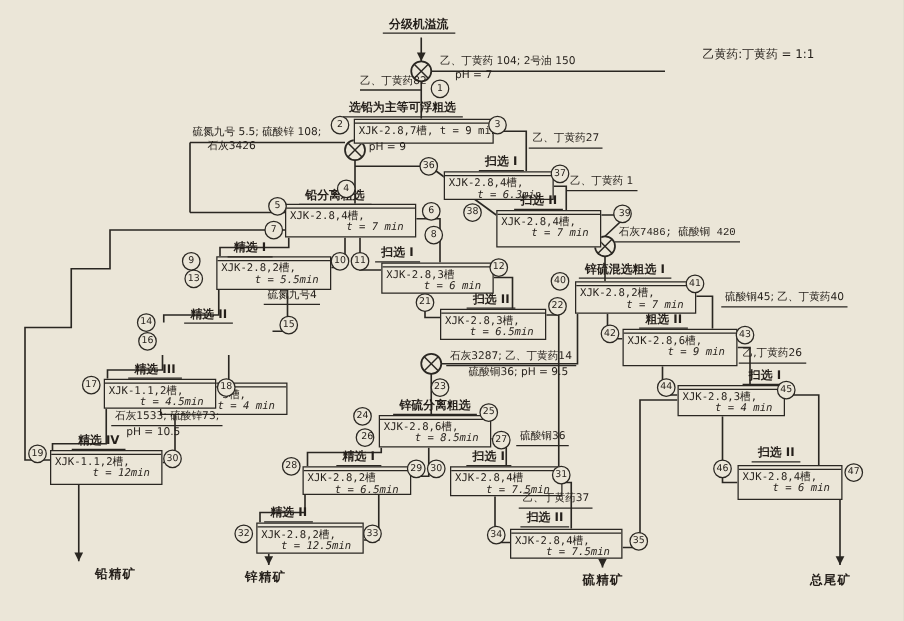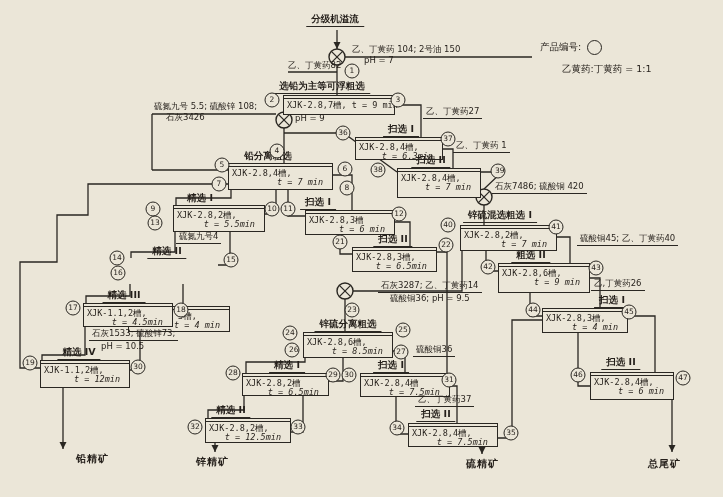--- a/index.html
+++ b/index.html
@@ -203,25 +203,25 @@
       <div class="stage-label" style="left: 287px; top: 359px;">精选 I</div>
       <div class="stage-label" style="left: 391px; top: 359px;">扫选 I</div>
       <div class="stage-label" style="left: 231px; top: 404px;">精选 II</div>
       <div class="stage-label" style="left: 436px; top: 408px;">扫选 II</div>
       <div class="reagent" style="left: 352px; top: 44px;"><span class="">乙、丁黄药 104; 2号油 150</span><div class="sub">pH = 7</div></div>
       <div class="reagent" style="left: 288px; top: 60px;"><span class="">乙、丁黄药82</span></div>
       <div class="reagent" style="left: 154px; top: 101px;"><span class="">硫氮九号 5.5; 硫酸锌 108;</span><div class="sub">石灰3426</div></div>
       <div class="reagent" style="left: 295px; top: 113px;"><span class="">pH = 9</span></div>
       <div class="reagent" style="left: 423px; top: 106px;"><span class="u">乙、丁黄药27</span></div>
       <div class="reagent" style="left: 453px; top: 140px;"><span class="u">乙、丁黄药 1</span></div>
-      <div class="reagent" style="left: 492px; top: 181px;"><span class="u">石灰7486; 硫酸铜 420</span></div>
+      <div class="reagent" style="left: 492px; top: 181px; font-family: Liberation Mono, monospace;"><span class="u">石灰7486; 硫酸铜 420</span></div>
       <div class="reagent" style="left: 577px; top: 233px;"><span class="u">硫酸铜45; 乙、丁黄药40</span></div>
       <div class="reagent" style="left: 591px; top: 278px;"><span class="u">乙,丁黄药26</span></div>
-      <div class="reagent" style="left: 378px; top: 280px;"><span class="u">石灰3287; 乙、丁黄药14</span><div class="sub">硫酸铜36; pH = 9.5</div></div>
-      <div class="reagent" style="left: 176px; top: 231px;"><span class="u">硫氮九号4</span></div>
+      <div class="reagent" style="left: 357px; top: 280px; text-align: center;"><span class="u">石灰3287; 乙、丁黄药14</span><div class="sub">硫酸铜36; pH = 9.5</div></div>
+      <div class="reagent" style="left: 176px; top: 231px; padding-left: 35px;"><span class="u">硫氮九号4</span></div>
       <div class="reagent" style="left: 89px; top: 328px;"><span class="u">石灰1533; 硫酸锌73;</span><div class="sub">pH = 10.5</div></div>
       <div class="reagent" style="left: 413px; top: 344px;"><span class="u">硫酸铜36</span></div>
       <div class="reagent" style="left: 415px; top: 358px; margin-top: 36px;"><span class="u">乙、丁黄药37</span></div>
       <div class="pnum" style="left: 352px; top: 71px;">1</div>
       <div class="pnum" style="left: 272px; top: 100px;">2</div>
       <div class="pnum" style="left: 398px; top: 100px;">3</div>
       <div class="pnum" style="left: 277px; top: 151px;">4</div>
       <div class="pnum" style="left: 222px; top: 165px;">5</div>
       <div class="pnum" style="left: 345px; top: 169px;">6</div>
       <div class="pnum" style="left: 219px; top: 184px;">7</div>
@@ -235,21 +235,21 @@
       <div class="pnum" style="left: 231px; top: 260px;">15</div>
       <div class="pnum" style="left: 118px; top: 273px;">16</div>
       <div class="pnum" style="left: 73px; top: 308px;">17</div>
       <div class="pnum" style="left: 181px; top: 310px;">18</div>
       <div class="pnum" style="left: 30px; top: 363px;">19</div>
       <div class="pnum" style="left: 138px; top: 367px;">30</div>
       <div class="pnum" style="left: 340px; top: 242px;">21</div>
       <div class="pnum" style="left: 446px; top: 245px;">22</div>
       <div class="pnum" style="left: 352px; top: 310px;">23</div>
       <div class="pnum" style="left: 290px; top: 333px;">24</div>
-      <div class="pnum" style="left: 403px; top: 330px; text-align: center;">25</div>
+      <div class="pnum" style="left: 391px; top: 330px; text-align: center;">25</div>
       <div class="pnum" style="left: 292px; top: 350px; text-align: right;">26</div>
       <div class="pnum" style="left: 401px; top: 352px;">27</div>
       <div class="pnum" style="left: 233px; top: 373px;">28</div>
       <div class="pnum" style="left: 333px; top: 375px;">29</div>
       <div class="pnum" style="left: 349px; top: 375px;">30</div>
       <div class="pnum" style="left: 449px; top: 380px;">31</div>
       <div class="pnum" style="left: 195px; top: 427px;">32</div>
       <div class="pnum" style="left: 298px; top: 427px;">33</div>
       <div class="pnum" style="left: 397px; top: 428px;">34</div>
       <div class="pnum" style="left: 511px; top: 433px;">35</div>
@@ -265,19 +265,15 @@
       <div class="pnum" style="left: 629px; top: 312px;">45</div>
       <div class="pnum" style="left: 578px; top: 375px;">46</div>
       <div class="pnum" style="left: 683px; top: 378px;">47</div>
       <div class="product" style="left: 76px; top: 452px;">铅精矿</div>
       <div class="product" style="left: 196px; top: 455px;">锌精矿</div>
       <div class="product" style="left: 466px; top: 457px;">硫精矿</div>
       <div class="product" style="left: 648px; top: 457px;">总尾矿</div>
     </div>
 
   <div class="legend">
-    <div class="legend-row">
-      <span>产品编号:</span>
-      <span class="legend-circle"></span>
-    </div>
     <div class="legend-note2">乙黄药:丁黄药 = 1:1</div>
   </div>
 </div>
 
 </body></html>

